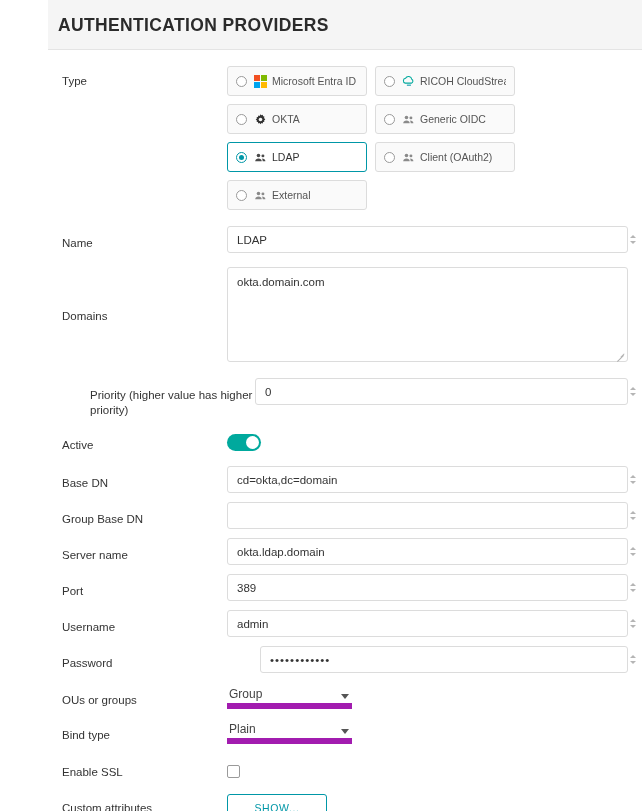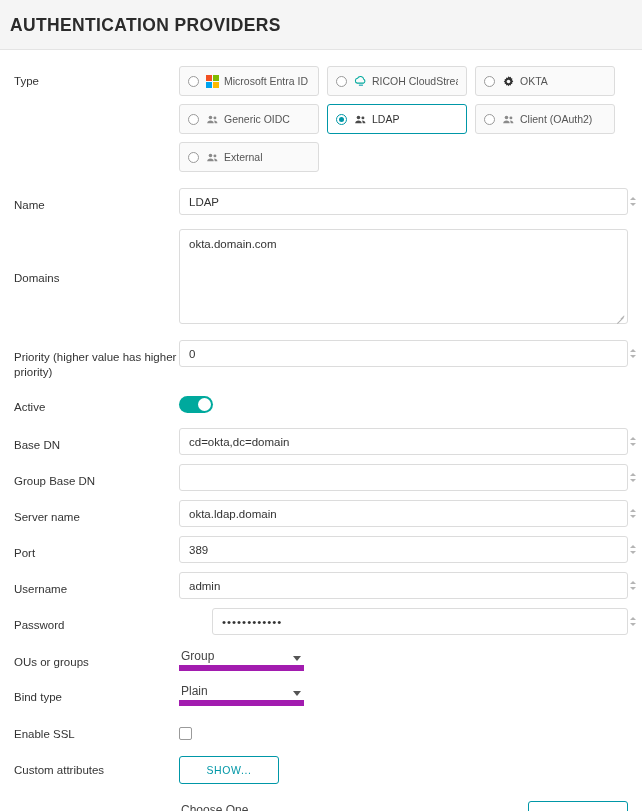--- a/index.html
+++ b/index.html
@@ -8,20 +8,21 @@
     padding: 0;
     background: #ffffff;
     font-family: "Liberation Sans", sans-serif;
   }
   .page {
     width: 642px;
     height: 811px;
     position: relative;
     background: #ffffff;
     overflow: hidden;
+    padding-left: 48px;
   }
   .header {
     height: 50px;
     background: #f5f5f5;
     border-bottom: 1px solid #e4e4e4;
     display: flex;
     align-items: center;
     padding-left: 10px;
   }
   .header-title {
@@ -394,21 +395,21 @@
     </div>
 
     <div class="row" style="margin-top:14px;">
       <div class="label" style="padding-top:42px;">Domains</div>
       <div class="field">
         <textarea class="textarea" style="">okta.domain.com</textarea>
         <span class="resize-grip"></span>
       </div>
     </div>
 
-    <div class="row" style="margin-top:12px;">
+    <div class="row" style="margin-top:12px;margin-left:28px;">
       <div class="label">Priority (higher value has higher priority)</div>
       <div class="field">
         <input class="input" value="0" style="">
         <div class="spinner">
             <div class="up"></div>
             <div class="dn"></div>
           </div>
       </div>
     </div>
 

